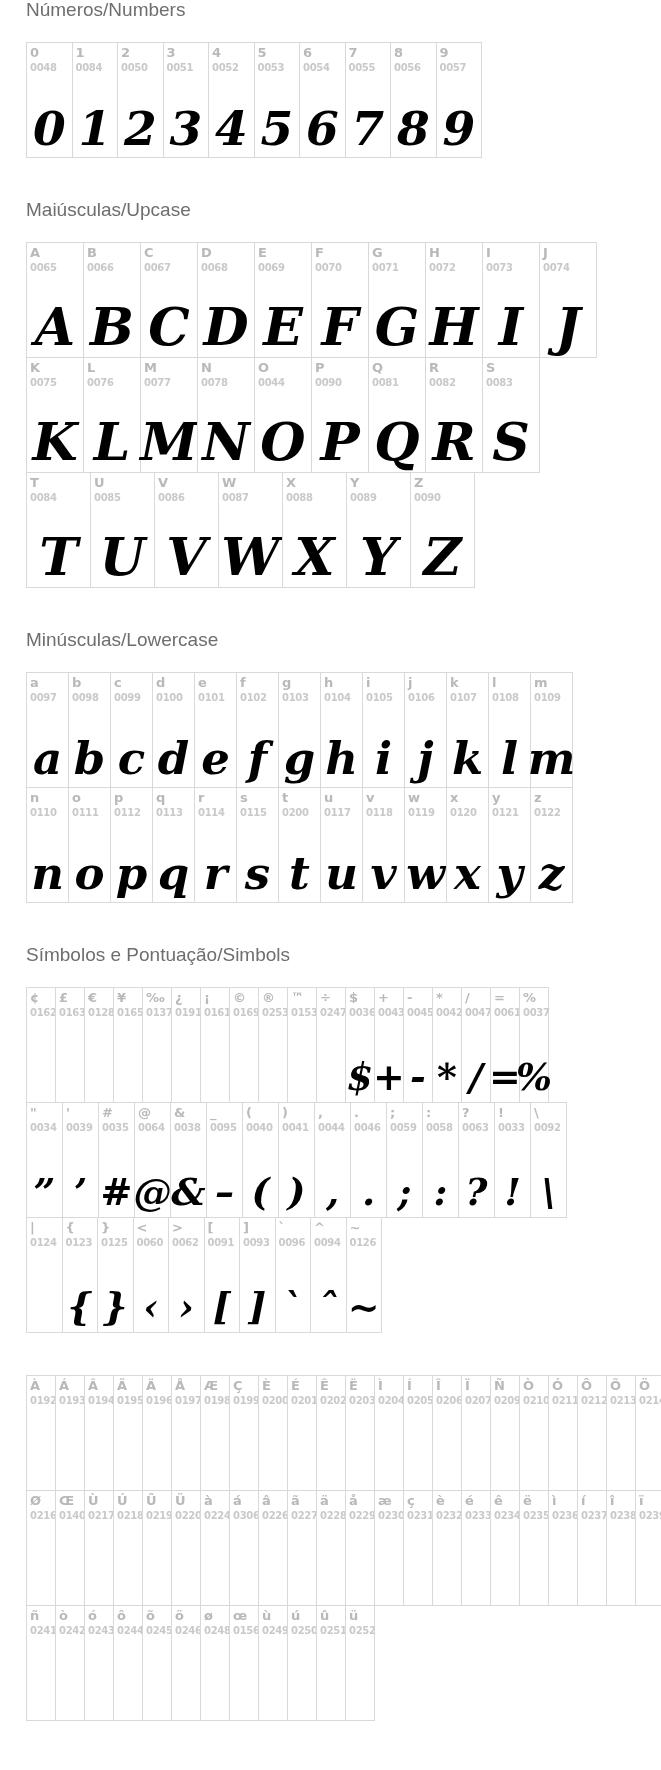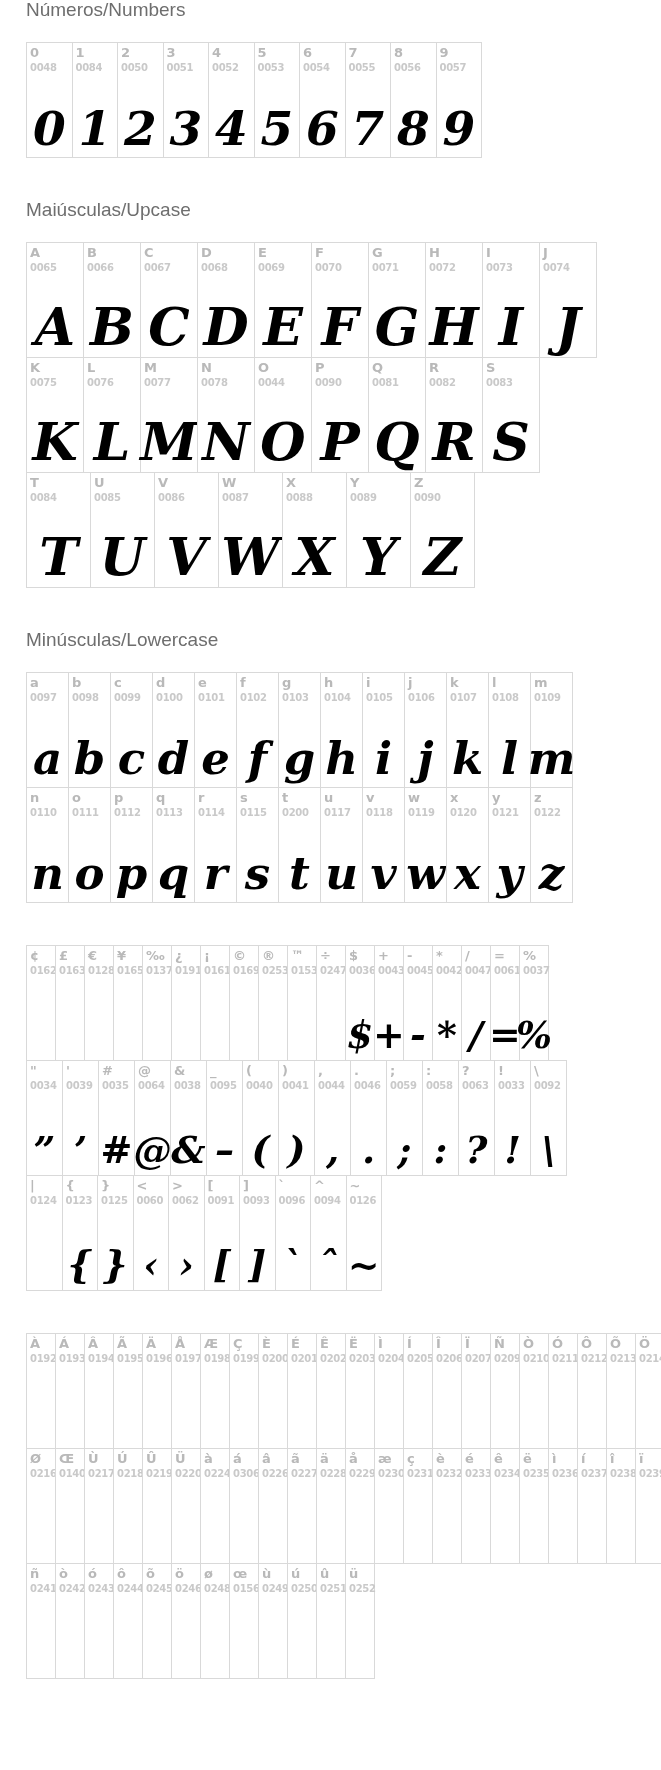--- a/index.html
+++ b/index.html
@@ -409,20 +409,21 @@
         </div>
         <div class="cell">
           <div class="cell-label">z</div>
           <div class="cell-code">0122</div>
           <div class="cell-glyph">z</div>
         </div>
       </div>
   </section>
 
   <section>
+    <h2>Símbolos e Pontuação/Simbols</h2>
     <div class="grid-row cw30 fs40">
         <div class="cell">
           <div class="cell-label">¢</div>
           <div class="cell-code">0162</div>
           <div class="cell-glyph"></div>
         </div>
         <div class="cell">
           <div class="cell-label">£</div>
           <div class="cell-code">0163</div>
           <div class="cell-glyph"></div>

